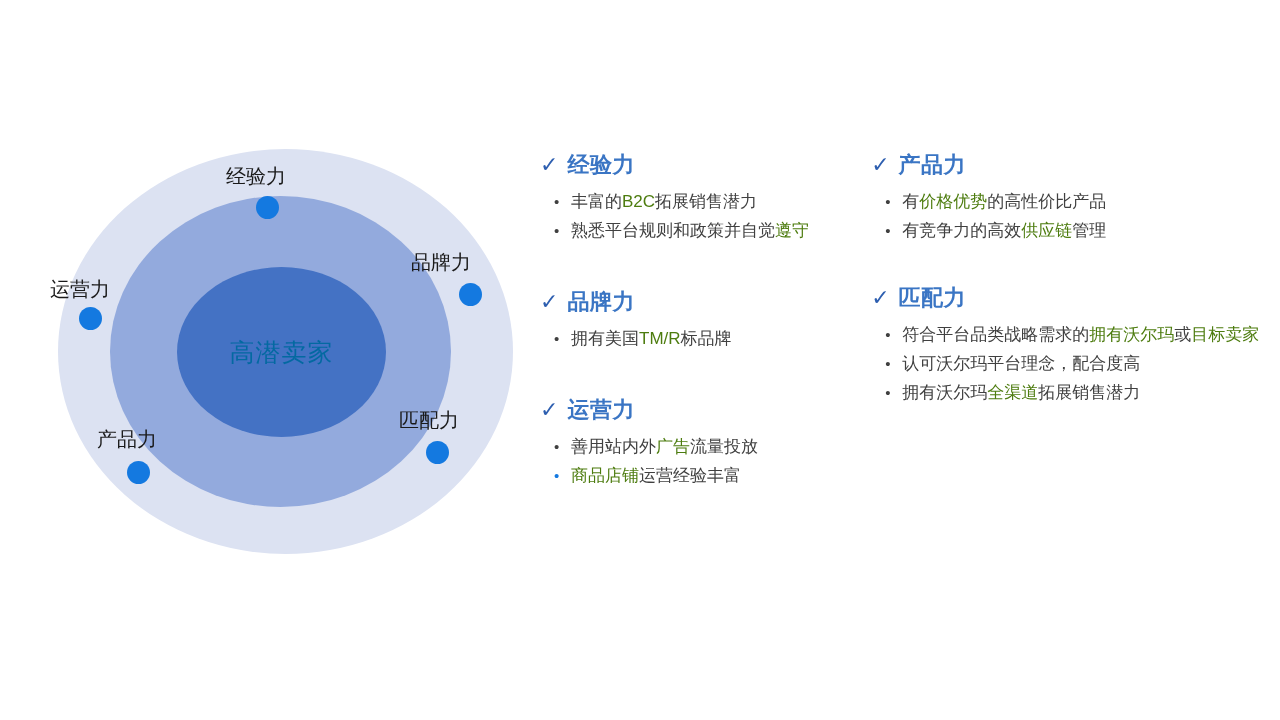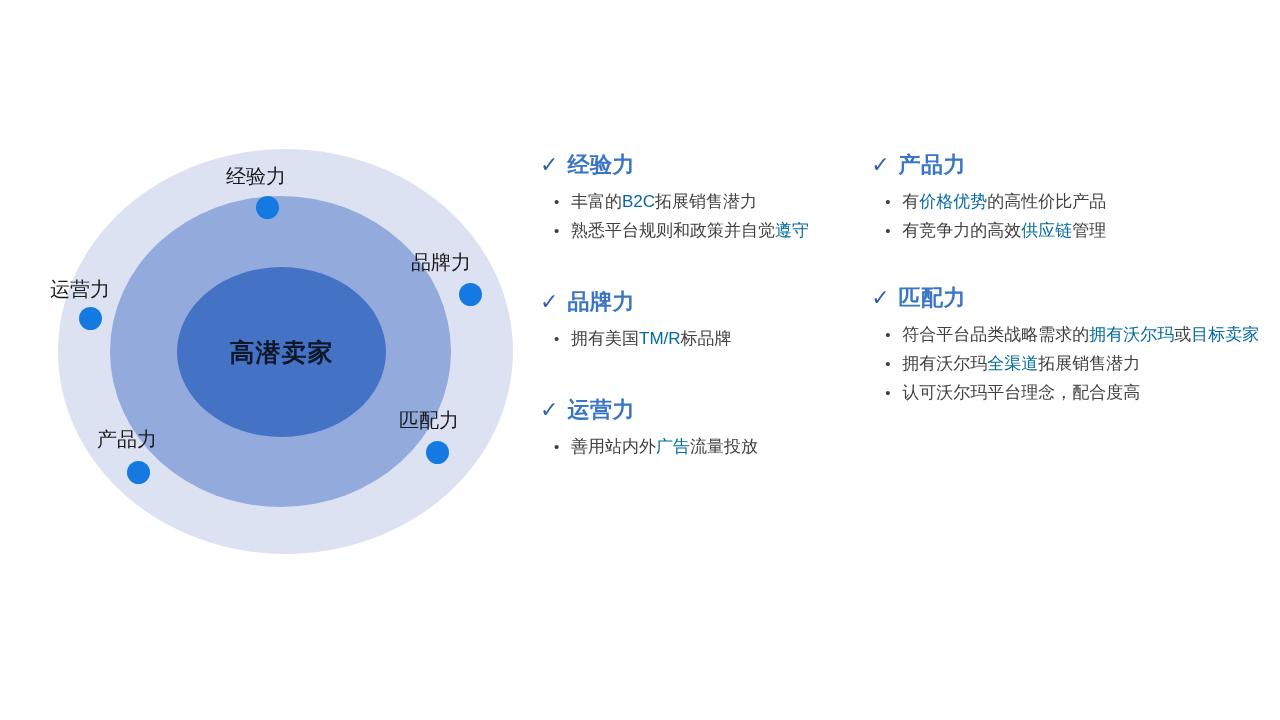--- a/index.html
+++ b/index.html
@@ -50,23 +50,23 @@
   }
   #center-label {
     position: absolute;
     left: 177px;
     top: 267px;
     width: 209px;
     height: 170px;
     display: flex;
     align-items: center;
     justify-content: center;
-    color: #0f172a;
+    color: #0369a1;
     font-size: 25px;
-    font-weight: bold;
+    font-weight: normal;
     letter-spacing: 1px;
   }
 
   .node-dot {
     position: absolute;
     width: 23px;
     height: 23px;
     border-radius: 50%;
     background: #1479e0;
   }
@@ -147,21 +147,21 @@
   }
   ul.bullets li::before {
     content: "\2022";
     position: absolute;
     left: 0;
     top: 0;
     color: #404040;
     font-size: 15px;
   }
   ul.bullets li.accent-bullet::before { color: #1479e0; }
-  .hl { color: #0369a1; }
+  .hl { color: #4d7c0f; }
 </style>
 </head>
 <body>
 
 <div id="diagram">
   <div class="ring" id="ring-outer"></div>
   <div class="ring" id="ring-middle"></div>
   <div class="ring" id="ring-inner"></div>
   <div id="center-label">高潜卖家</div>
 
@@ -202,20 +202,21 @@
           <li><span>拥有美国</span><span class="hl">TM/R</span><span>标品牌</span></li>
         </ul>
       </div>
       <div class="section">
         <div class="section-heading">
           <span class="check-icon">✓</span>
           <span class="section-title">运营力</span>
         </div>
         <ul class="bullets">
           <li><span>善用站内外</span><span class="hl">广告</span><span>流量投放</span></li>
+          <li class="accent-bullet"><span class="hl">商品店铺</span><span>运营经验丰富</span></li>
         </ul>
       </div>
     </div>
   <div class="column" id="column-right">
       <div class="section">
         <div class="section-heading">
           <span class="check-icon">✓</span>
           <span class="section-title">产品力</span>
         </div>
         <ul class="bullets">
@@ -223,18 +224,18 @@
           <li><span>有竞争力的高效</span><span class="hl">供应链</span><span>管理</span></li>
         </ul>
       </div>
       <div class="section">
         <div class="section-heading">
           <span class="check-icon">✓</span>
           <span class="section-title">匹配力</span>
         </div>
         <ul class="bullets">
           <li><span>符合平台品类战略需求的</span><span class="hl">拥有沃尔玛</span><span>或</span><span class="hl">目标卖家</span></li>
+          <li><span>认可沃尔玛平台理念，配合度高</span></li>
           <li><span>拥有沃尔玛</span><span class="hl">全渠道</span><span>拓展销售潜力</span></li>
-          <li><span>认可沃尔玛平台理念，配合度高</span></li>
         </ul>
       </div>
     </div>
 </div>
 
 </body></html>

